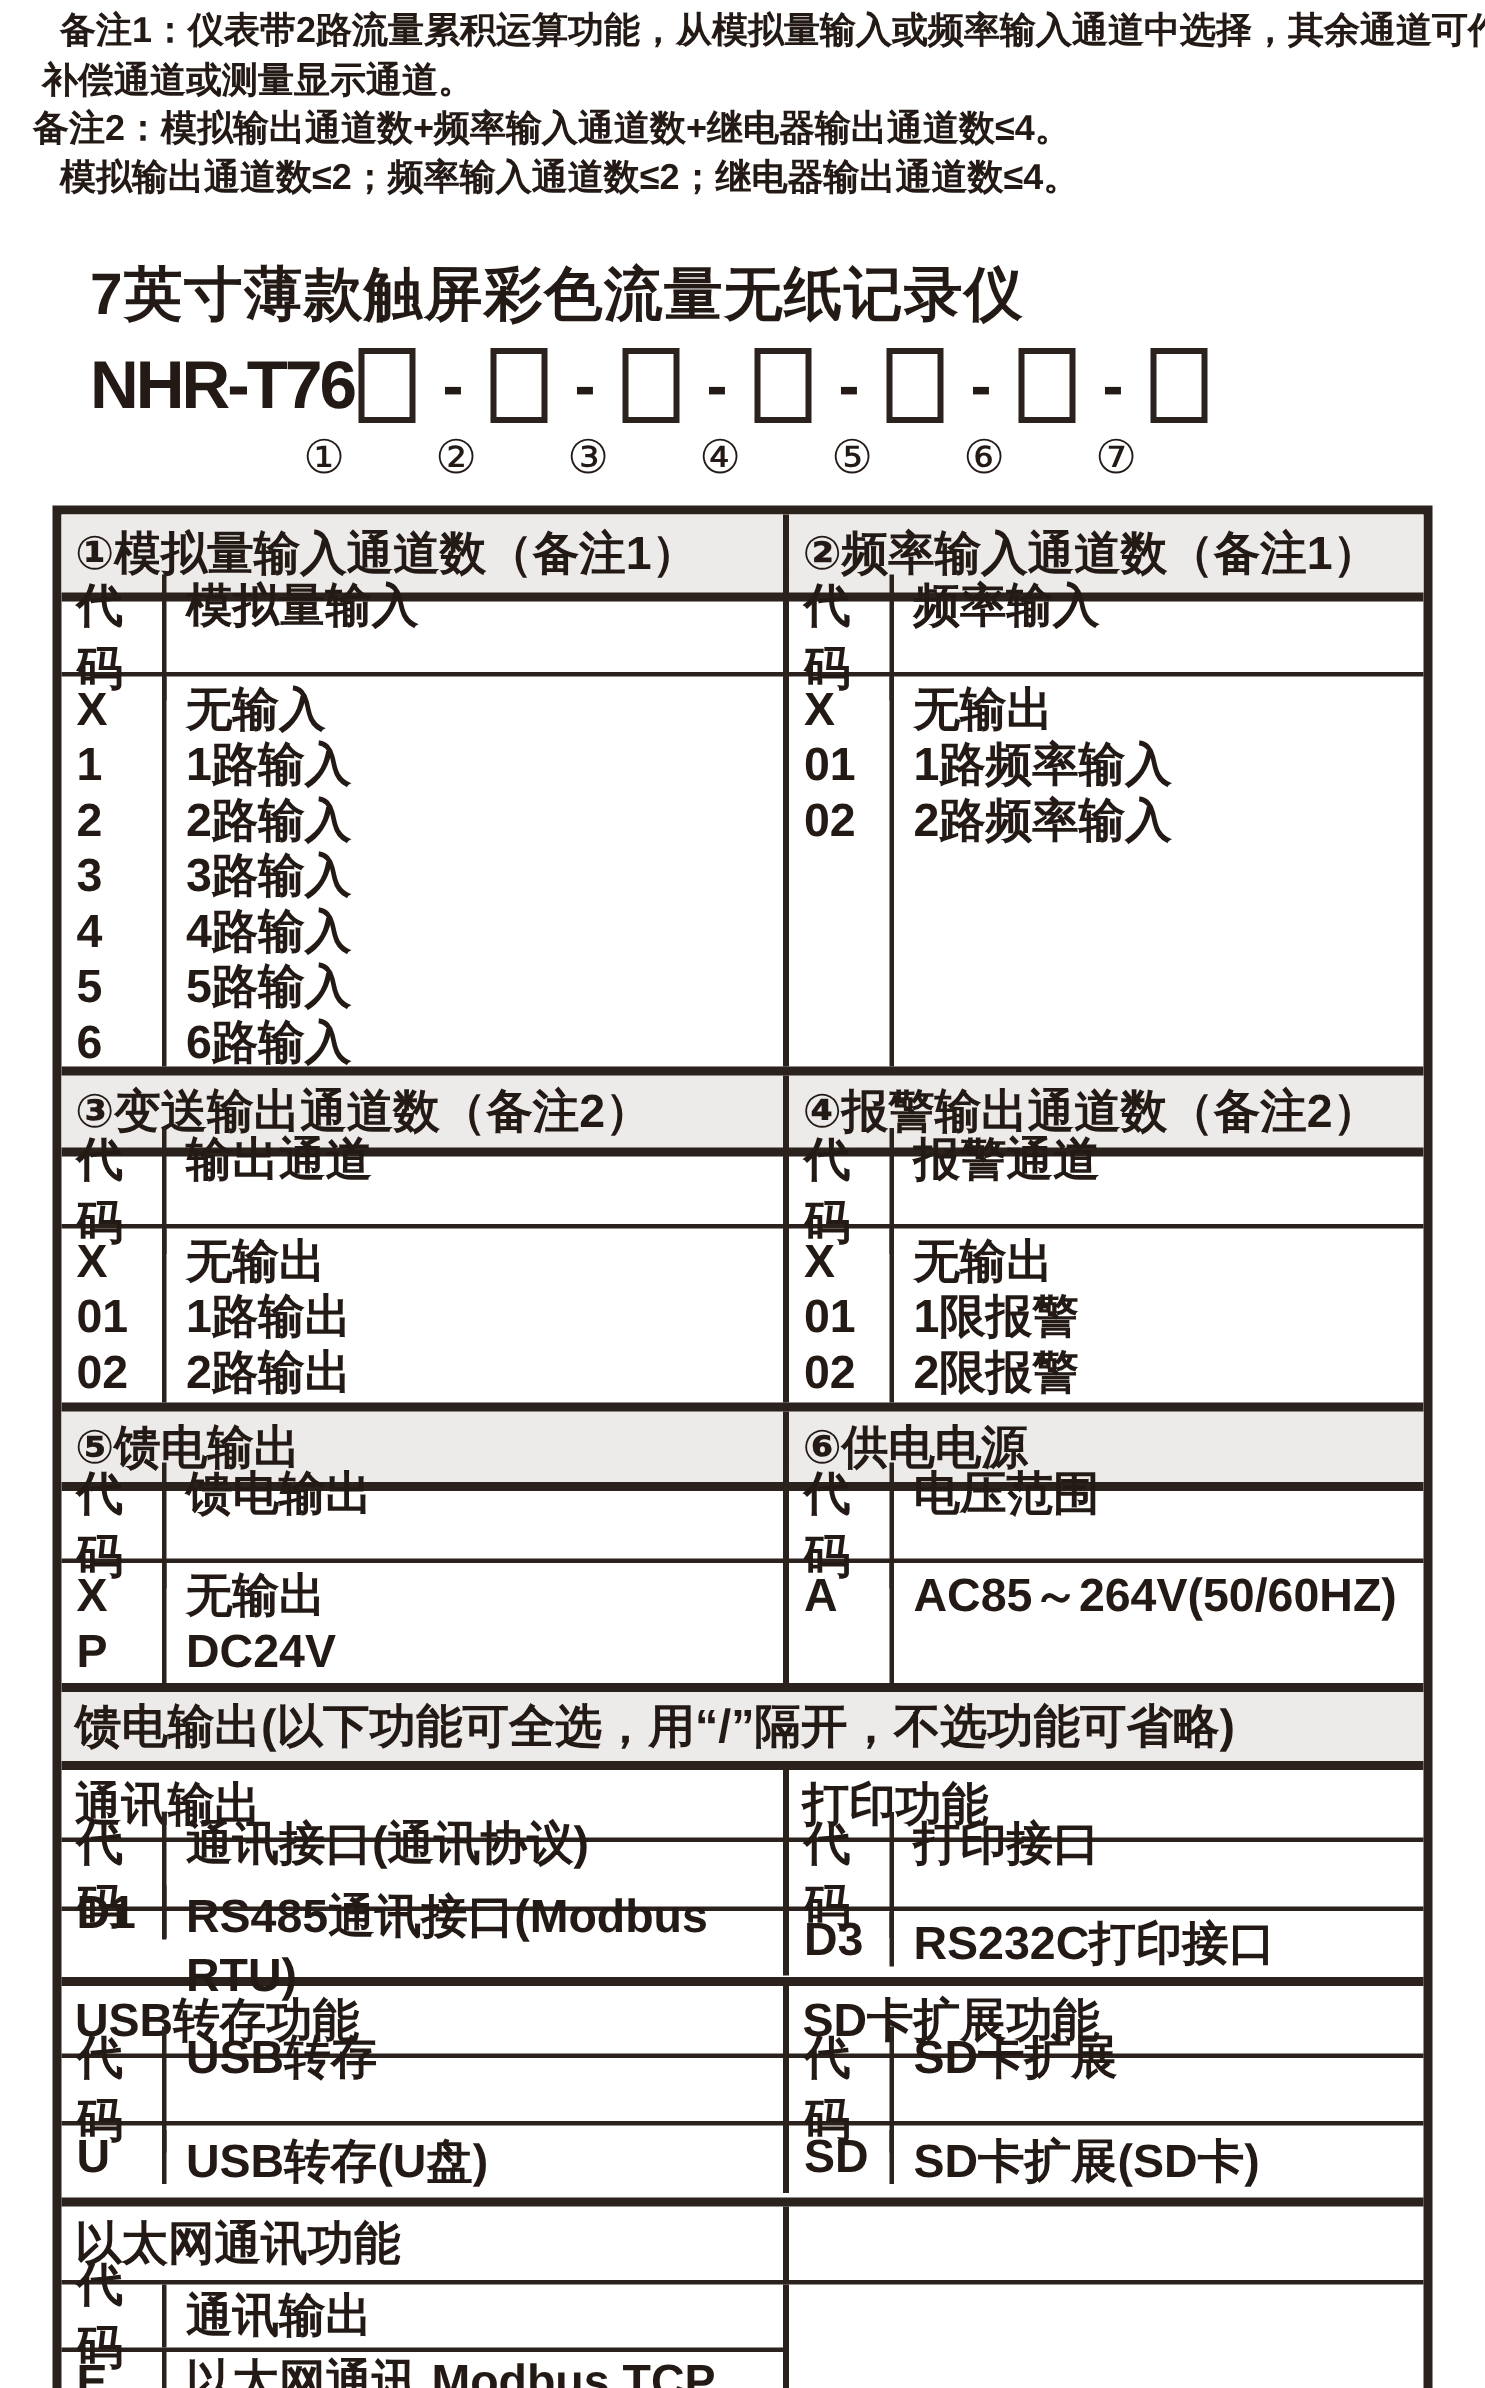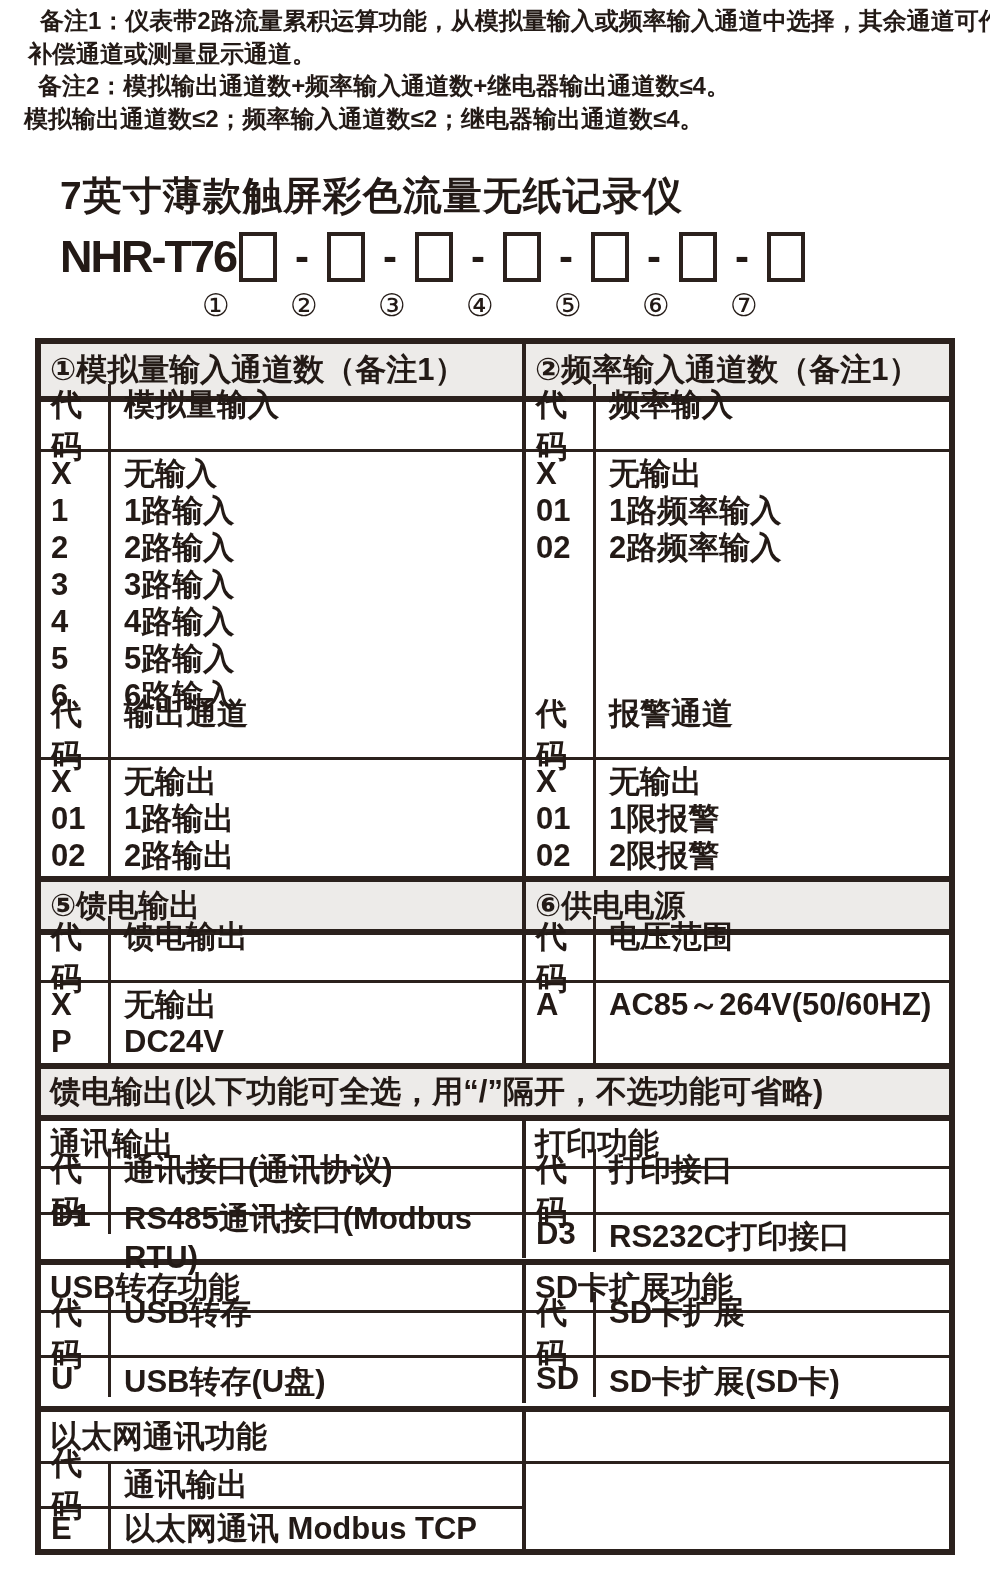--- a/index.html
+++ b/index.html
@@ -16,22 +16,22 @@
     font-weight: 700;
     color: var(--text);
     overflow: hidden;
   }
 
   
   .notes { padding-top: 5px; font-size: 24px; line-height: 32.5px; }
   .note-line { white-space: nowrap; }
   .nl0 { padding-left: 40px; }
   .nl1 { padding-left: 28px; }
-  .nl2 { padding-left: 38px; }
-  .nl3 { padding-left: 24px; }
+  .nl2 { padding-left: 22px; }
+  .nl3 { padding-left: 40px; }
 
   
   .title { margin: 34px 0 0 60px; font-size: 39px; letter-spacing: 1px; }
   .model-row { display: flex; align-items: center; margin: 8px 0 0 60px; height: 52px; }
   .model-prefix { font-size: 45px; letter-spacing: -2px; margin-right: 3px; }
   .mbox { width: 38px; height: 50px; border: 4px solid var(--ink); flex: 0 0 38px; }
   .mdash { width: 50px; text-align: center; font-size: 42px; line-height: 50px; }
   .circ-row { display: flex; margin-left: 172px; margin-top: 4px; }
   .circ { width: 88px; text-align: center; font-size: 31px; font-weight: 400; color: var(--text); }
 
@@ -151,20 +151,28 @@
           <div>02</div>
         </div>
         <div class="desc-col">
           <div>无输出</div>
           <div>1路频率输入</div>
           <div>2路频率输入</div>
         </div>
       </div>
     </div>
 
+    <div class="trow head bt6 bb6" style="height:60px">
+      <div class="half-l">
+          <div class="sec-title">③变送输出通道数（备注2）</div>
+        </div>
+      <div class="half-r div-l">
+          <div class="sec-title">④报警输出通道数（备注2）</div>
+        </div>
+    </div>
     <div class="trow bb3 vmid" style="height:48px">
       <div class="half-l">
         <div class="code-col">代码</div>
         <div class="desc-col">输出通道</div>
       </div>
       <div class="half-r div-l">
         <div class="code-col">代码</div>
         <div class="desc-col">报警通道</div>
       </div>
     </div>

